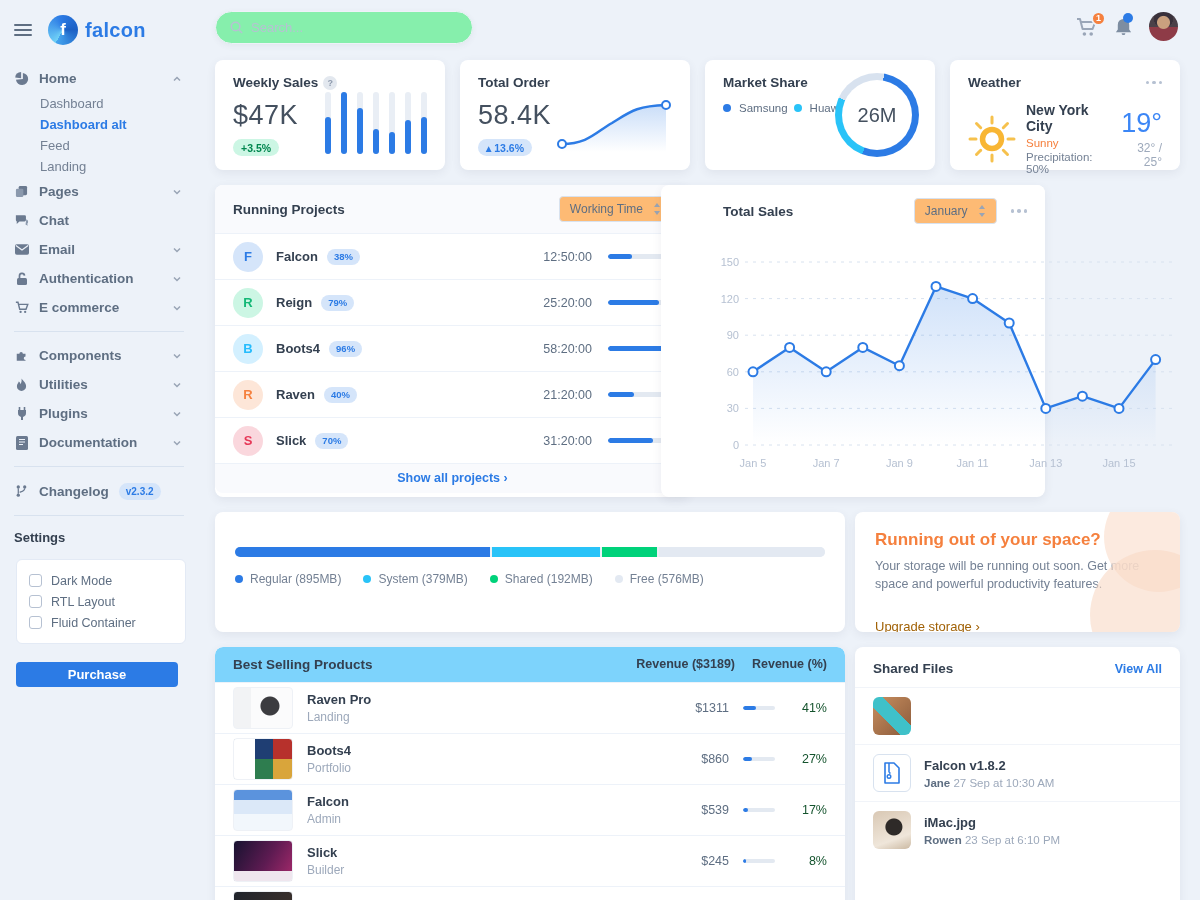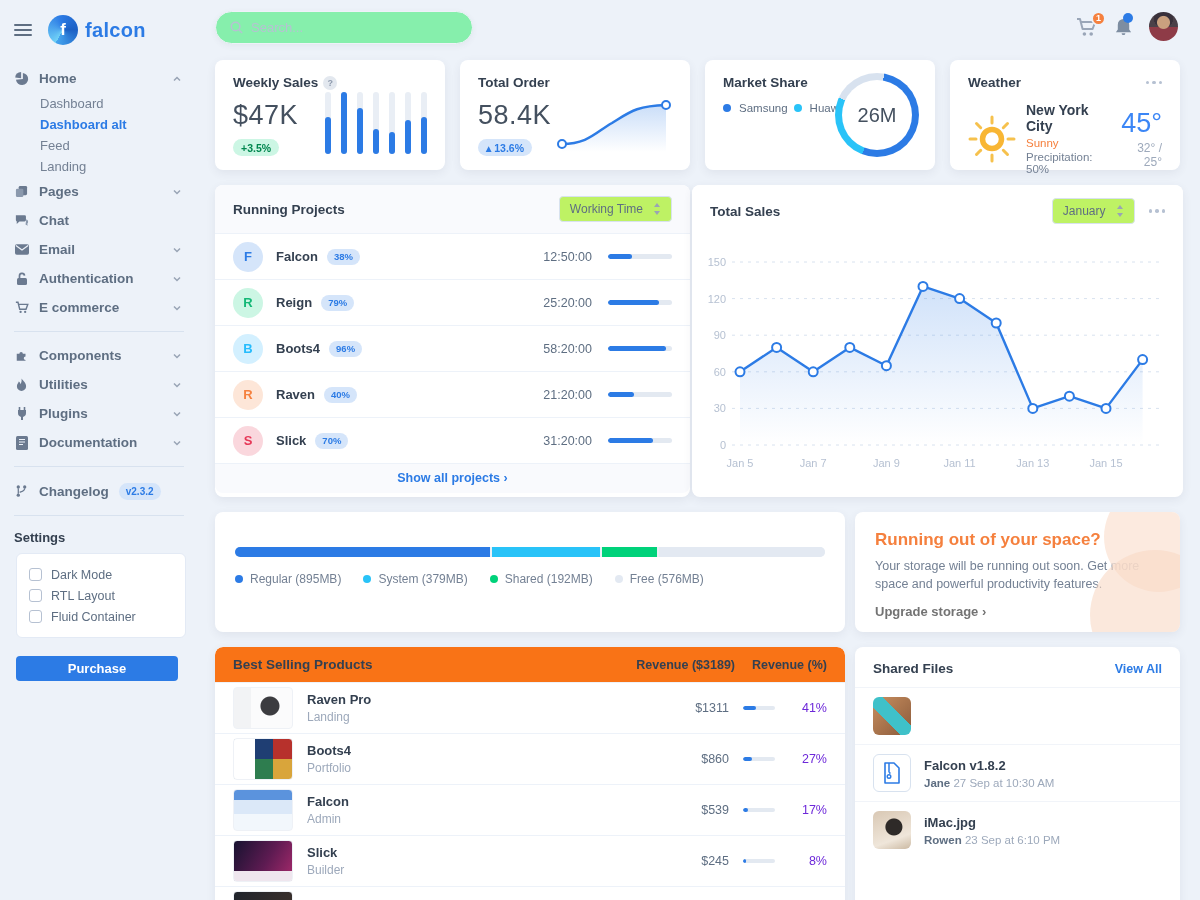--- a/index.html
+++ b/index.html
@@ -20,21 +20,21 @@
   .logo-text { font-size:20px; font-weight:bold; color:#2c7be5; letter-spacing:.3px; }
   .nav { padding:8px 0 0 14px; }
   .nav-item { display:flex; align-items:center; gap:10px; height:29px; font-size:13.5px; font-weight:bold; color:#5e6e82; cursor:pointer; }
   .nav-item .chev { margin-left:auto; margin-right:18px; }
   .nav-child { display:block; padding-left:26px; height:21px; line-height:21px; font-size:13px; color:#748194; cursor:pointer; }
   .nav-child.active { color:#2c7be5; font-weight:bold; }
   .nicon { width:15px; height:15px; flex:0 0 15px; display:flex; align-items:center; justify-content:center; }
   .divider { border-top:1px solid #d8e2ef; margin:9px 16px 9px 0; }
   .changelog { display:flex; align-items:center; gap:10px; height:30px; font-size:13.5px; font-weight:bold; color:#5e6e82; cursor:pointer; }
   .badge-version { background:#d5e5fa; color:#2c7be5; font-size:10px; font-weight:bold; padding:3px 7px; border-radius:9px; }
-  .settings-title { font-size:13px; font-weight:bold; color:#344050; margin:14px 0 8px; }
+  .settings-title { font-size:13px; font-weight:bold; color:#344050; margin:14px 0 14px; }
   .settings-card { background:#fff; border:1px solid #e3eaf5; border-radius:6px; padding:10px 12px; width:170px; margin-left:2px; }
   .chk-row { display:flex; align-items:center; gap:9px; height:21px; font-size:12.5px; color:#5e6e82; cursor:pointer; }
   .chk { width:13px; height:13px; border:1.5px solid #b6c1d2; border-radius:3px; background:#fff; flex:0 0 13px; }
   .purchase-btn { display:block; width:162px; margin:18px 0 0 2px; background:#2c7be5; color:#fff; border:none;
     font-family:inherit; font-size:13px; font-weight:bold; padding:5px 0; border-radius:4px; text-align:center; cursor:pointer; }
   
   .search { position:absolute; left:215px; top:11px; width:258px; height:33px; background:#86efac; border:1px solid #eef2f8;
     border-radius:17px; box-shadow:0 2px 6px rgba(65,69,88,.06); display:flex; align-items:center; gap:8px; padding:0 14px; }
   .search input { border:none; outline:none; font-family:inherit; font-size:13px; color:#5e6e82; width:100%; background:transparent; }
   .search input::placeholder { color:#b6c1d2; }
@@ -78,63 +78,63 @@
   .weather-cond { font-size:11.5px; color:#f5803e; margin-top:3px; }
   .weather-prec { font-size:11.5px; color:#748194; margin-top:2px; }
   .weather-right { margin-left:auto; text-align:right; }
   .weather-temp { font-size:27px; color:#3b86f6; }
   .weather-range { font-size:12px; color:#9da9bb; margin-top:2px; }
   
   #card-projects { left:215px; top:185px; width:475px; height:312px; }
   .card-header { display:flex; align-items:center; justify-content:space-between; padding:11px 18px;
     background:#f9fafd; border-bottom:1px solid #edf2f9; border-radius:8px 8px 0 0; }
   .select-box { display:flex; align-items:center; gap:10px; border:1px solid #d8e2ef; border-radius:4px;
-    padding:5px 10px; font-size:12px; color:#5e6e82; background:#bef264; cursor:pointer; }
+    padding:5px 10px; font-size:12px; color:#5e6e82; background:#fdba74; cursor:pointer; }
   .proj-row { display:flex; align-items:center; padding:0 18px; height:46px; border-bottom:1px solid #edf2f9; }
   .pavatar { width:30px; height:30px; border-radius:50%; display:flex; align-items:center; justify-content:center;
     font-size:13px; font-weight:bold; flex:0 0 30px; }
   .pname { font-size:13px; font-weight:bold; color:#344050; margin-left:13px; cursor:pointer; }
   .pbadge { margin-left:9px; background:#d5e5fa; color:#2c7be5; font-size:9.5px; font-weight:bold; padding:2.5px 7px; border-radius:9px; }
   .ptime { margin-left:auto; font-size:12.5px; color:#5e6e82; }
   .pbar { width:64px; height:5px; background:#e3e9f1; border-radius:3px; margin-left:16px; overflow:hidden; }
   .pbar i { display:block; height:100%; background:#2c7be5; border-radius:3px; }
   .card-footer-link { display:block; text-align:center; padding:7px 0 8px; background:#f9fafd; border-radius:0 0 8px 8px;
     font-size:12.5px; font-weight:bold; color:#2c7be5; cursor:pointer; }
   
-  #card-sales { left:692px; top:185px; width:491px; height:312px; }
+  #card-sales { left:661px; top:185px; width:384px; height:312px;padding-left:44px; }
   #card-sales .card-header { background:#fff; border-bottom:none; padding:13px 18px 4px; }
   .sales-right { display:flex; align-items:center; gap:14px; }
   
   #card-storage { left:215px; top:512px; width:630px; height:120px; padding:22px 20px; }
   .storage-line { font-size:13px; color:#5e6e82; }
   .storage-line b { color:#344050; }
   .storage-bar { display:flex; gap:2px; height:10px; margin-top:13px; border-radius:5px; overflow:hidden; background:#eceff5; }
   .storage-bar span { height:100%; }
   .storage-legend { display:flex; gap:22px; margin-top:15px; }
   .storage-legend .li { display:flex; align-items:center; gap:7px; font-size:12px; color:#748194; }
   #card-space { left:855px; top:512px; width:325px; height:120px; padding:18px 20px; overflow:hidden; }
   #card-space .blob1 { position:absolute; right:-34px; top:-30px; width:110px; height:110px; border-radius:50%; background:#fbe3d4; opacity:.75; }
   #card-space .blob2 { position:absolute; right:-40px; bottom:-48px; width:130px; height:130px; border-radius:50%; background:#f8d8c4; opacity:.6; }
   .space-title { font-size:17px; font-weight:bold; color:#f5803e; }
   .space-body { font-size:12.5px; color:#748194; line-height:1.45; margin-top:7px; width:278px; }
-  .space-link { display:inline-block; margin-top:11px; font-size:13px; font-weight:bold; color:#737373; cursor:pointer; }
+  .space-link { display:inline-block; margin-top:26px; font-size:13px; font-weight:normal; color:#a16207; cursor:pointer; }
   
   #card-products { left:215px; top:647px; width:630px; height:275px; overflow:hidden; }
-  .bs-header { display:flex; align-items:flex-end; padding:10px 18px; background:#f97316; border-bottom:1px solid #edf2f9; border-radius:8px 8px 0 0; }
+  .bs-header { display:flex; align-items:flex-start; padding:10px 18px; background:#7dd3fc; border-bottom:1px solid #edf2f9; border-radius:8px 8px 0 0; }
   .bs-header .ch1 { flex:1; } .bs-col { font-size:12.5px; font-weight:bold; color:#344050; }
   .bs-header .ch2 { width:150px; text-align:right; } .bs-header .ch3 { width:92px; text-align:right; }
   .bs-row { display:flex; align-items:center; padding:0 18px; height:51px; border-bottom:1px solid #edf2f9; }
   .bs-thumb { width:60px; height:42px; border-radius:4px; flex:0 0 60px; border:1px solid #eef1f6; }
   .bs-name { font-size:13px; font-weight:bold; color:#344050; cursor:pointer; }
   .bs-sub { font-size:12px; color:#9da9bb; margin-top:3px; }
   .bs-text { margin-left:14px; }
   .bs-price { margin-left:auto; width:60px; text-align:right; font-size:12.5px; color:#5e6e82; }
   .bs-bar { width:32px; height:4px; background:#e3e9f1; border-radius:2px; margin:0 12px 0 14px; overflow:hidden; }
   .bs-bar i { display:block; height:100%; background:#2c7be5; border-radius:2px; }
-  .bs-pct { width:40px; text-align:right; font-size:12.5px; color:#6d28d9; }
+  .bs-pct { width:40px; text-align:right; font-size:12.5px; color:#14532d; }
   .thumb-raven  { background: radial-gradient(circle at 62% 45%, #3c3c40 0 9px, rgba(0,0,0,0) 10px),
                   linear-gradient(90deg,#f2f3f5 0 30%, #fbfbfc 30%); }
   .thumb-boots4 { background: linear-gradient(90deg,#fff 0 36%, rgba(0,0,0,0) 36%),
                   radial-gradient(circle at 18% 50%, #5f2ea0 0 4px, rgba(0,0,0,0) 5px),
                   conic-gradient(at 68% 50%, #b7312c 0 25%, #d9a53b 25% 50%, #2e7d4f 50% 75%, #1f3e73 75%); }
   .thumb-falcon { background: linear-gradient(180deg,#5b93dd 0 26%, #dbe8f8 26% 60%, #f2f7fc 60%); }
   .thumb-slick  { background: linear-gradient(0deg,#efe6ee 0 24%, rgba(0,0,0,0) 24%),
                   linear-gradient(120deg,#171230,#5e1b52 55%,#a72a6c); }
   .thumb-part   { background: linear-gradient(120deg,#20242c,#40332c); }
   
@@ -467,21 +467,21 @@
         </g>
         <circle cx="24" cy="24" r="9.5" fill="none" stroke="#f8b634" stroke-width="5.5"></circle>
       </svg>
     </span>
     <div>
       <div class="weather-city">New York City</div>
       <div class="weather-cond">Sunny</div>
       <div class="weather-prec">Precipitation: 50%</div>
     </div>
     <div class="weather-right">
-      <div class="weather-temp">45°</div>
+      <div class="weather-temp">19°</div>
       <div class="weather-range">32° / 25°</div>
     </div>
   </div>
 </div>
 
 <div class="card" id="card-projects">
   <div class="card-header">
     <div class="card-title">Running Projects</div>
     <div class="select-box">
       <span>Working Time</span>

